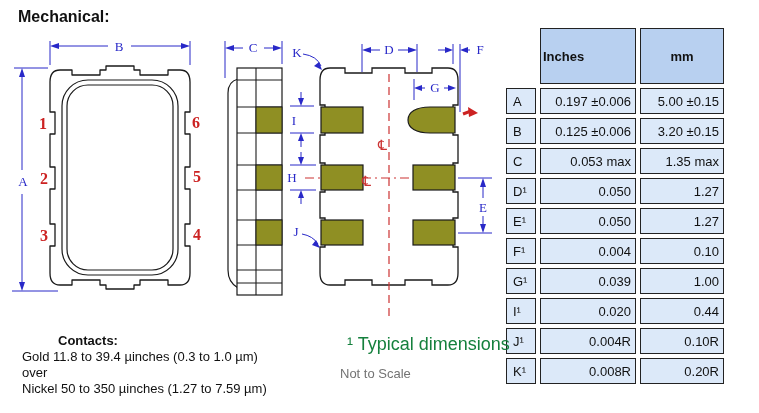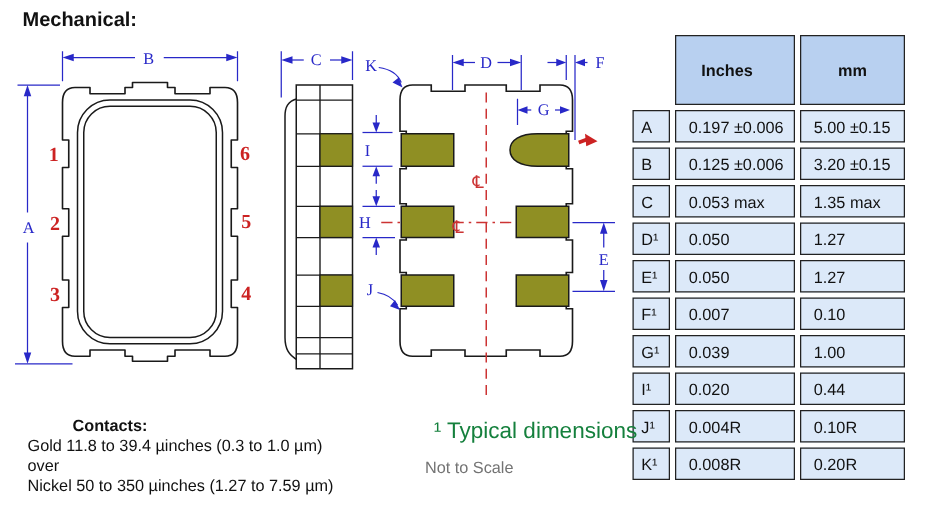--- a/index.html
+++ b/index.html
@@ -7,25 +7,25 @@
           font-family:"Liberation Sans",sans-serif;color:#1a1a1a;}
   #page-title{position:absolute;left:18px;top:8px;font-size:16px;font-weight:bold;color:#111;}
   #drawing-svg{position:absolute;left:0;top:0;}
 
   
   #dim-table{position:absolute;left:502px;top:24px;border-collapse:separate;border-spacing:4px;
              font-size:13px;color:#111;table-layout:fixed;}
   #dim-table th,#dim-table td{border:1px solid #222;height:20px;overflow:hidden;white-space:nowrap;}
   #dim-table th{background:#b8d0f0;font-weight:bold;}
   #dim-table th.corner{border:none;background:transparent;}
-  #dim-table th.h-in{text-align:left;padding:2px 4px 2px 20px;}
+  #dim-table th.h-in{text-align:left;padding:2px 4px 2px 2px;}
   #dim-table th.h-mm{text-align:center;padding:17px 4px;}
   #dim-table td{background:#dce9f9;}
   #dim-table td.c-label{padding:2px 2px 2px 6px;text-align:left;}
-  #dim-table td.c-in,#dim-table td.c-mm{padding:2px 4px 2px 10px;text-align:left;}
+  #dim-table td.c-in,#dim-table td.c-mm{padding:2px 4px 2px 10px;text-align:right;}
 
   
   #contacts{position:absolute;left:22px;top:333px;font-size:13px;line-height:16px;color:#111;}
   #contacts .bold{font-weight:bold;margin-left:36px;}
   #footnote{position:absolute;left:347px;top:334px;font-size:18px;color:#15803d;}
   #scale-note{position:absolute;left:340px;top:366px;font-size:13px;color:#737373;}
 
   .dimlabel{font-family:"Liberation Serif",serif;font-size:13px;fill:#2828c8;}
   .pinnum{font-family:"Liberation Serif",serif;font-size:16px;font-weight:bold;fill:#cc2222;}
   .clsym{font-family:"DejaVu Sans",sans-serif;font-size:14px;fill:#cc3333;}
@@ -248,21 +248,21 @@
           <td class="c-in">0.050</td>
           <td class="c-mm">1.27</td>
         </tr>
         <tr>
           <td class="c-label">E¹</td>
           <td class="c-in">0.050</td>
           <td class="c-mm">1.27</td>
         </tr>
         <tr>
           <td class="c-label">F¹</td>
-          <td class="c-in">0.007</td>
+          <td class="c-in">0.004</td>
           <td class="c-mm">0.10</td>
         </tr>
         <tr>
           <td class="c-label">G¹</td>
           <td class="c-in">0.039</td>
           <td class="c-mm">1.00</td>
         </tr>
         <tr>
           <td class="c-label">I¹</td>
           <td class="c-in">0.020</td>

